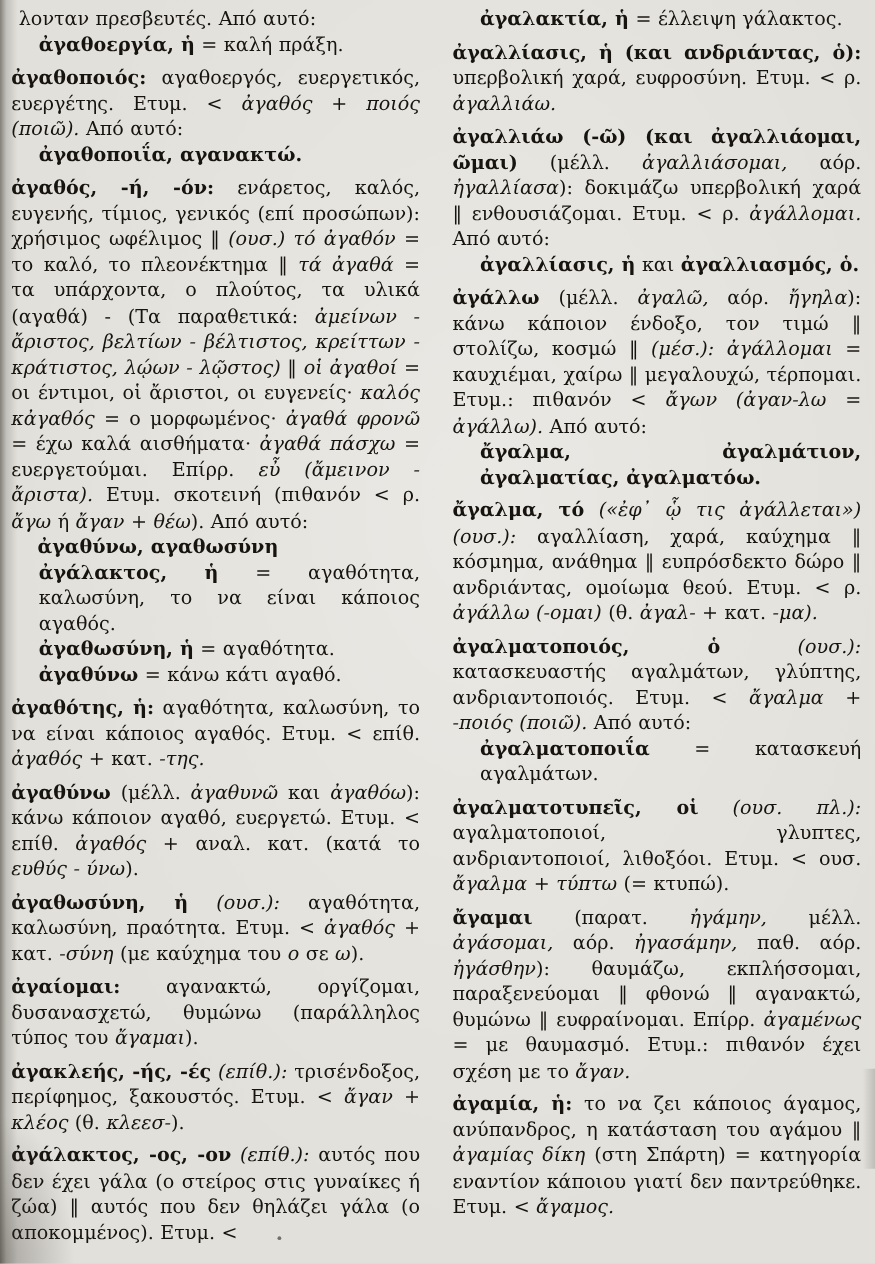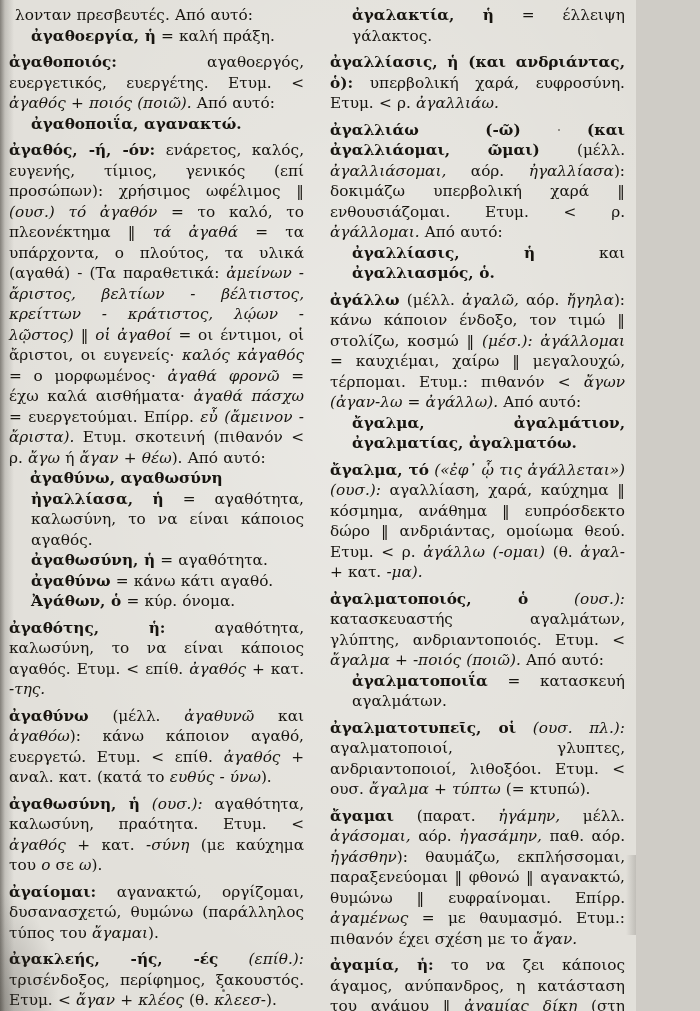--- a/index.html
+++ b/index.html
@@ -4,21 +4,21 @@
 <style>
   html,body{margin:0;padding:0;}
   body{
     width:700px;height:1011px;
     background:#cfccc6;
     font-family:"DejaVu Serif", serif;
     overflow:hidden;
   }
   .page{
     position:relative;
-    width:636px;height:1011px;
+    width:700px;height:1011px;
     box-sizing:border-box;
     background:
       radial-gradient(ellipse at 55% 40%, rgba(255,255,255,.28), rgba(255,255,255,0) 70%),
       #e2e0da;
     overflow:hidden;
   }
   .scan-shadow-left{
     position:absolute;left:0;top:0;bottom:0;width:14px;
     background:linear-gradient(to right, rgba(52,48,42,.55), rgba(52,48,42,.18) 5px, rgba(52,48,42,0) 14px);
     pointer-events:none;
@@ -71,24 +71,23 @@
 
 <div class="page">
   <div class="cols">
     <div class="col">
         <p class="para cont" style="color: rgb(23, 20, 15);"><span>λονταν πρεσβευτές. Από αυτό:</span></p>
         <p class="para sub" style="color: rgb(23, 20, 15);"><span class="bold">ἀγαθοεργία, ἡ</span><span> = καλή πράξη.</span></p>
         <p class="para entry" style="color: rgb(23, 20, 15);"><span class="bold">ἀγαθοποιός:</span><span> αγαθοεργός, ευεργετικός, ευεργέτης. Ετυμ. &lt; </span><span class="ital">ἀγαθός + ποιός (ποιῶ).</span><span> Από αυτό:</span></p>
         <p class="para sub" style="color: rgb(23, 20, 15);"><span class="bold">ἀγαθοποιΐα, αγανακτώ.</span></p>
         <p class="para entry" style="color: rgb(23, 20, 15);"><span class="bold">ἀγαθός, -ή, -όν:</span><span> ενάρετος, καλός, ευγενής, τίμιος, γενικός (επί προσώπων): χρήσιμος ωφέλιμος ‖ </span><span class="ital">(ουσ.) τό ἀγαθόν</span><span> = το καλό, το πλεονέκτημα ‖ </span><span class="ital">τά ἀγαθά</span><span> = τα υπάρχοντα, ο πλούτος, τα υλικά (αγαθά) - (Τα παραθετικά: </span><span class="ital">ἀμείνων - ἄριστος, βελτίων - βέλτιστος, κρείττων - κράτιστος, λῴων - λῷστος)</span><span> ‖ </span><span class="boldital">οἱ ἀγαθοί</span><span> = οι έντιμοι, οἱ ἄριστοι, οι ευγενείς· </span><span class="ital">καλός κἀγαθός</span><span> = ο μορφωμένος· </span><span class="ital">ἀγαθά φρονῶ</span><span> = έχω καλά αισθήματα· </span><span class="ital">ἀγαθά πάσχω</span><span> = ευεργετούμαι. Επίρρ. </span><span class="ital">εὖ (ἄμεινον - ἄριστα).</span><span> Ετυμ. σκοτεινή (πιθανόν &lt; ρ. </span><span class="ital">ἄγω</span><span> ή </span><span class="ital">ἄγαν + θέω</span><span>). Από αυτό:</span></p>
         <p class="para sub" style="color: rgb(23, 20, 15); margin-left: 21px;"><span class="bold">ἀγαθύνω, αγαθωσύνη</span></p>
-        <p class="para sub" style="color: rgb(23, 20, 15);"><span class="bold">ἠγαλλίασα, ἡ</span><span> = αγαθότητα, καλωσύνη, το να είναι κάποιος αγαθός.</span></p>
+        <p class="para sub" style="color: rgb(23, 20, 15);"><span class="bold">ἀγάλακτος, ἡ</span><span> = αγαθότητα, καλωσύνη, το να είναι κάποιος αγαθός.</span></p>
         <p class="para sub" style="color: rgb(23, 20, 15);"><span class="bold">ἀγαθωσύνη, ἡ</span><span> = αγαθότητα.</span></p>
         <p class="para sub" style="color: rgb(23, 20, 15);"><span class="bold">ἀγαθύνω</span><span> = κάνω κάτι αγαθό.</span></p>
-        <p class="para sub" style="color: rgb(23, 20, 15);"><span class="bold">Ἀγάθων, ὁ</span><span> = κύρ. όνομα.</span></p>
         <p class="para entry" style="color: rgb(23, 20, 15);"><span class="bold">ἀγαθότης, ἡ:</span><span> αγαθότητα, καλωσύνη, το να είναι κάποιος αγαθός. Ετυμ. &lt; επίθ. </span><span class="ital">ἀγαθός</span><span> + κατ. </span><span class="ital">-της.</span></p>
         <p class="para entry" style="color: rgb(23, 20, 15);"><span class="bold">ἀγαθύνω</span><span> (μέλλ. </span><span class="ital">ἀγαθυνῶ</span><span> και </span><span class="ital">ἀγαθόω</span><span>): κάνω κάποιον αγαθό, ευεργετώ. Ετυμ. &lt; επίθ. </span><span class="ital">ἀγαθός</span><span> + αναλ. κατ. (κατά το </span><span class="ital">ευθύς - ύνω</span><span>).</span></p>
         <p class="para entry" style="color: rgb(23, 20, 15);"><span class="bold">ἀγαθωσύνη, ἡ</span><span class="ital"> (ουσ.):</span><span> αγαθότητα, καλωσύνη, πραότητα. Ετυμ. &lt; </span><span class="ital">ἀγαθός</span><span> + κατ. </span><span class="ital">-σύνη</span><span> (με καύχημα του </span><span class="ital">ο</span><span> σε </span><span class="ital">ω</span><span>).</span></p>
         <p class="para entry" style="color: rgb(23, 20, 15);"><span class="bold">ἀγαίομαι:</span><span> αγανακτώ, οργίζομαι, δυσανασχετώ, θυμώνω (παράλληλος τύπος του </span><span class="ital">ἄγαμαι</span><span>).</span></p>
         <p class="para entry" style="color: rgb(23, 20, 15);"><span class="bold">ἀγακλεής, -ής, -ές</span><span class="ital"> (επίθ.):</span><span> τρισένδοξος, περίφημος, ξακουστός. Ετυμ. &lt; </span><span class="ital">ἄγαν + κλέος</span><span> (θ. </span><span class="ital">κλεεσ-</span><span>).</span></p>
         <p class="para entry" style="color: rgb(23, 20, 15);"><span class="bold">ἀγάλακτος, -ος, -ον</span><span class="ital"> (επίθ.):</span><span> αυτός που δεν έχει γάλα (ο στείρος στις γυναίκες ή ζώα) ‖ αυτός που δεν θηλάζει γάλα (ο αποκομμένος). Ετυμ. &lt; </span></p>
       </div>
     <div class="col">
         <p class="para sub" style="color: rgb(23, 20, 15);"><span class="bold">ἀγαλακτία, ἡ</span><span> = έλλειψη γάλακτος.</span></p>
         <p class="para entry" style="color: rgb(23, 20, 15);"><span class="bold">ἀγαλλίασις, ἡ (και ανδριάντας, ὁ):</span><span> υπερβολική χαρά, ευφροσύνη. Ετυμ. &lt; ρ. </span><span class="ital">ἀγαλλιάω.</span></p>

